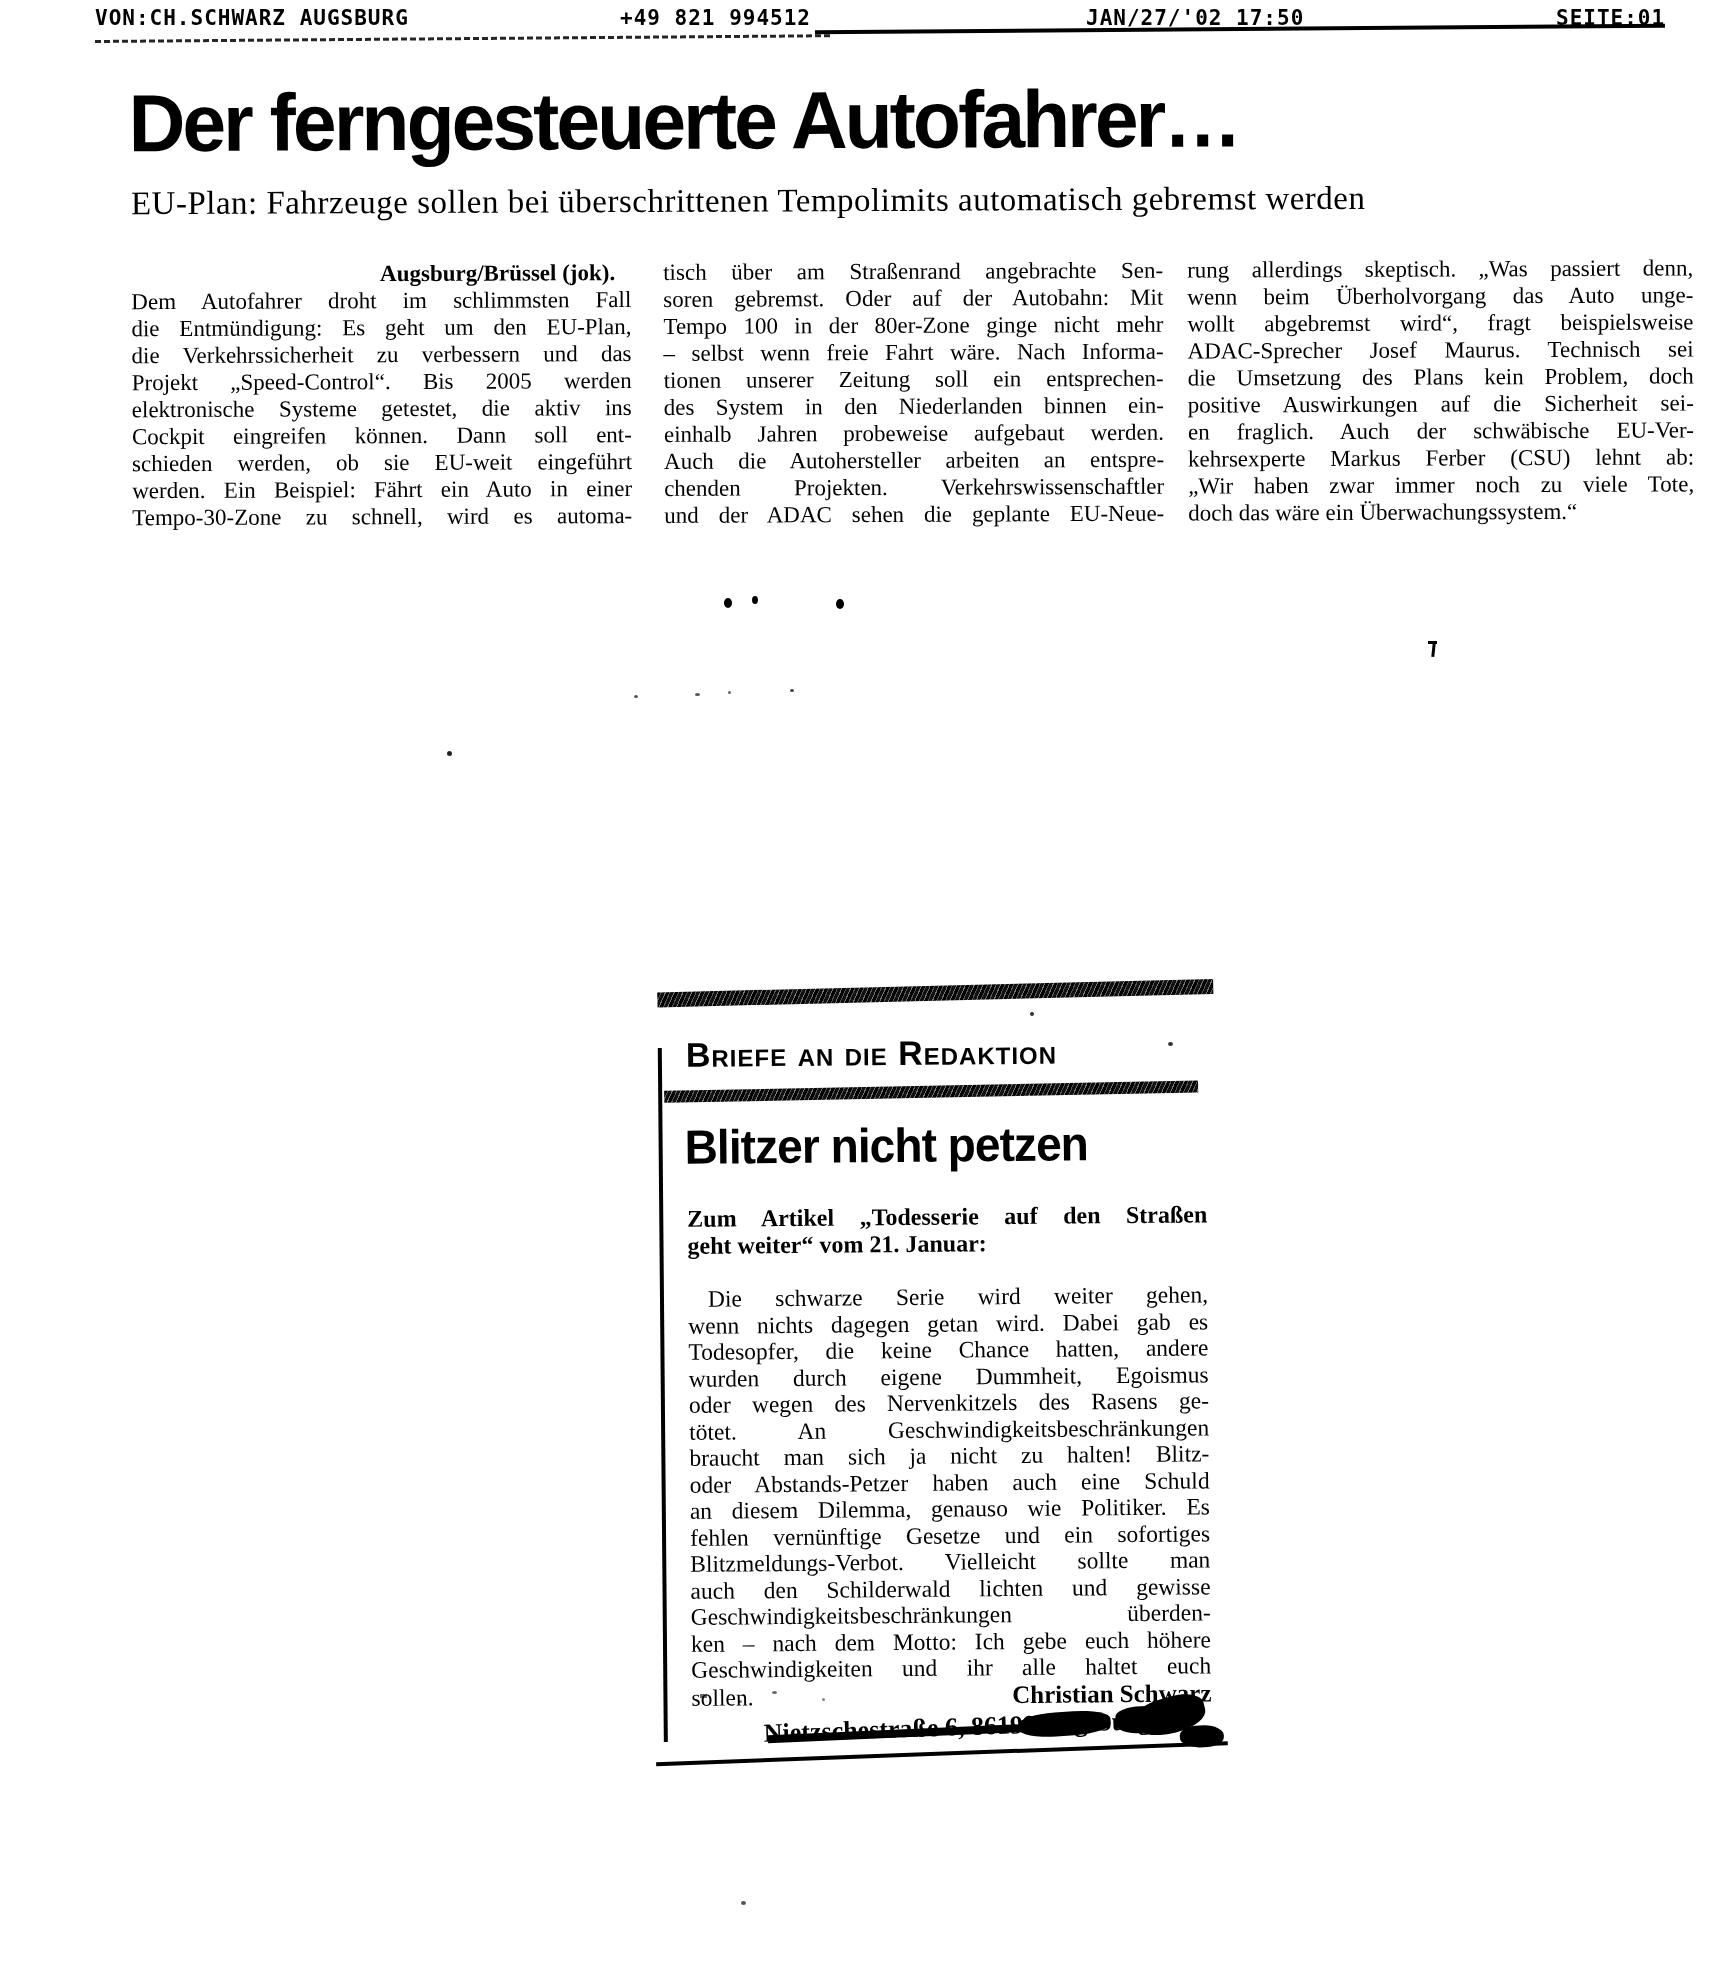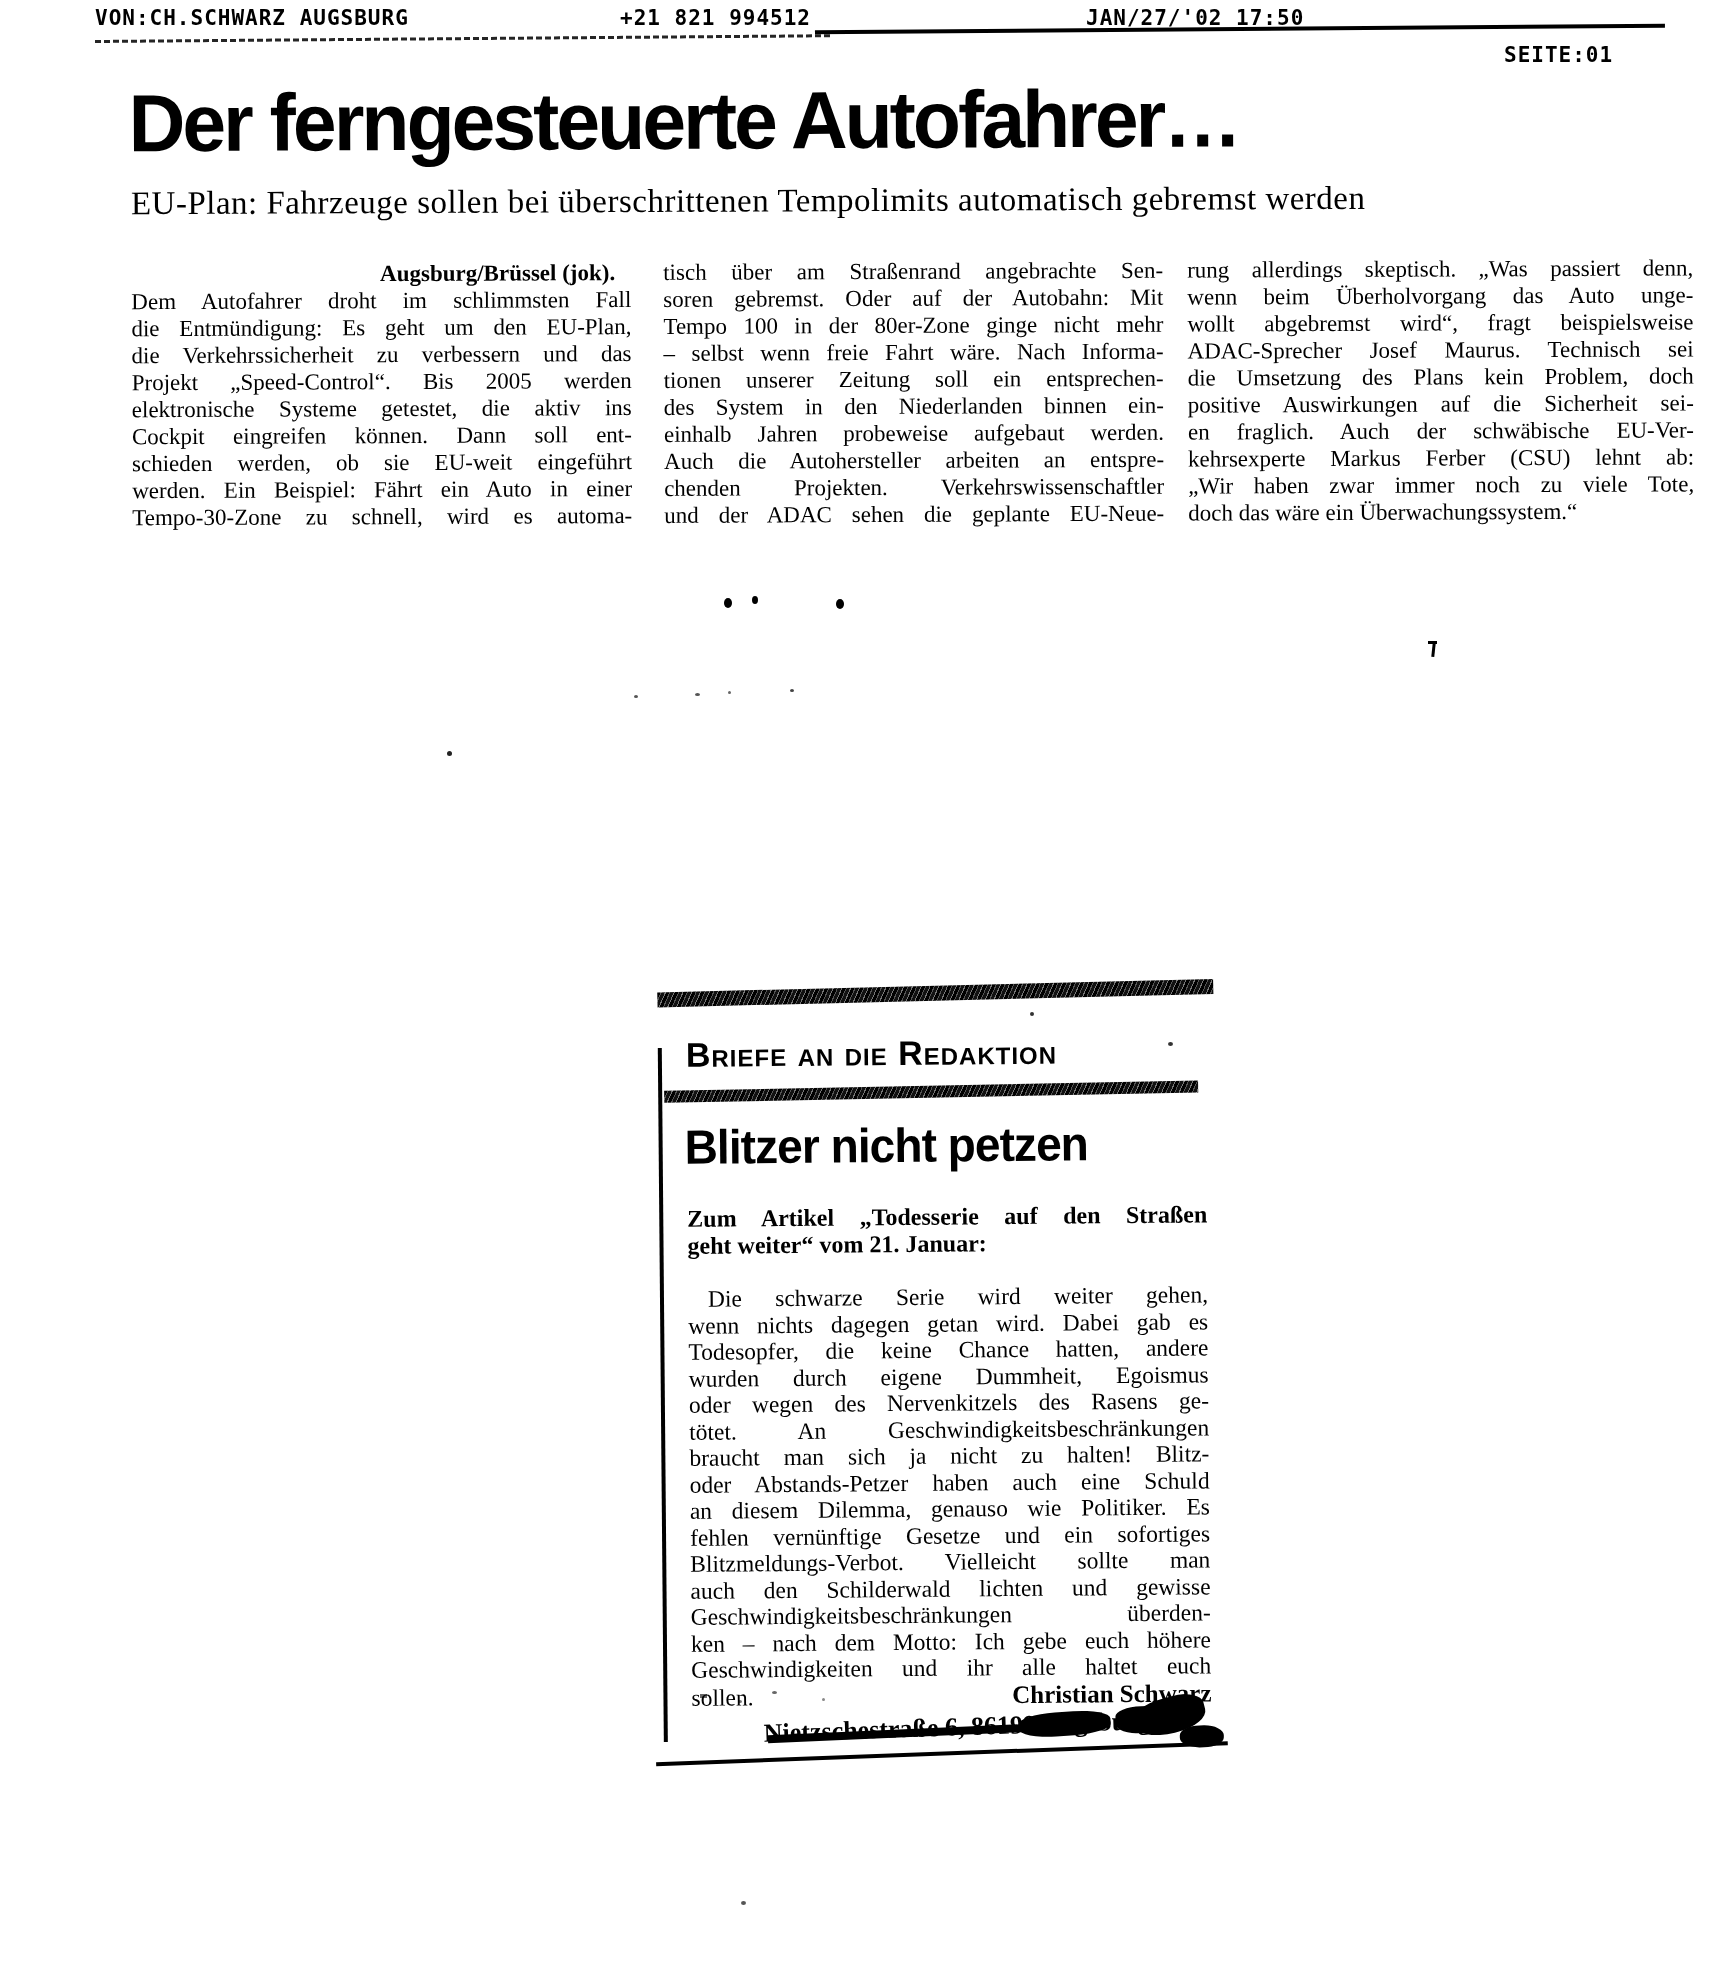--- a/index.html
+++ b/index.html
@@ -4,21 +4,21 @@
 <style>
   html,body{margin:0;padding:0;background:#e8e8e8;}
   #page{position:relative;width:1728px;height:1975px;background:#ffffff;overflow:hidden;
         font-family:"Liberation Serif", serif;color:#000;}
   
   .faxline{position:absolute;top:6px;font-family:"DejaVu Sans Mono", monospace;
            font-size:21px;font-weight:bold;letter-spacing:1px;white-space:nowrap;}
   #fax-from{left:95px;}
   #fax-phone{left:620px;}
   #fax-datetime{left:1086px;}
-  #fax-page{left:1504px;margin-top:37px;}
+  #fax-page{left:1556px;}
   #fax-rule{position:absolute;left:95px;top:34px;width:1570px;height:10px;
             transform:rotate(-0.45deg);transform-origin:left center;}
   #fax-rule .dashseg{position:absolute;left:0;top:6px;width:735px;border-top:3px dashed #000;opacity:.85;}
   #fax-rule .solidseg{position:absolute;left:720px;top:2px;width:850px;height:4px;background:#000;}
   
   #article{position:absolute;left:0;top:0;width:1728px;transform:rotate(-0.25deg);}
   #headline{position:absolute;left:128px;top:74px;width:1400px;
             font-family:"Liberation Sans", sans-serif;font-weight:700;
             font-size:81px;letter-spacing:-3px;white-space:nowrap;
             transform:scaleX(0.97);transform-origin:left center;}
@@ -70,21 +70,21 @@
   #clip-blob{position:absolute;left:1128px;top:1700px;width:74px;height:36px;background:#000;
              border-radius:50% 40% 45% 55%;transform:rotate(-14deg);}
   #clip-blob2{position:absolute;left:1176px;top:1728px;width:44px;height:22px;background:#000;border-radius:45%;}
 </style>
 </head>
 <body>
 
 <div id="page">
 
   <div class="faxline" id="fax-from">VON:CH.SCHWARZ AUGSBURG</div>
-  <div class="faxline" id="fax-phone">+21 821 994512</div>
+  <div class="faxline" id="fax-phone">+49 821 994512</div>
   <div class="faxline" id="fax-datetime">JAN/27/'02 17:50</div>
   <div class="faxline" id="fax-page">SEITE:01</div>
   <div id="fax-rule">
     <div class="dashseg"></div>
     <div class="solidseg"></div>
   </div>
 
   <div id="article">
     <div id="headline">Der ferngesteuerte Autofahrer…</div>
     <div id="subheadline">EU-Plan: Fahrzeuge sollen bei überschrittenen Tempolimits automatisch gebremst werden</div>

